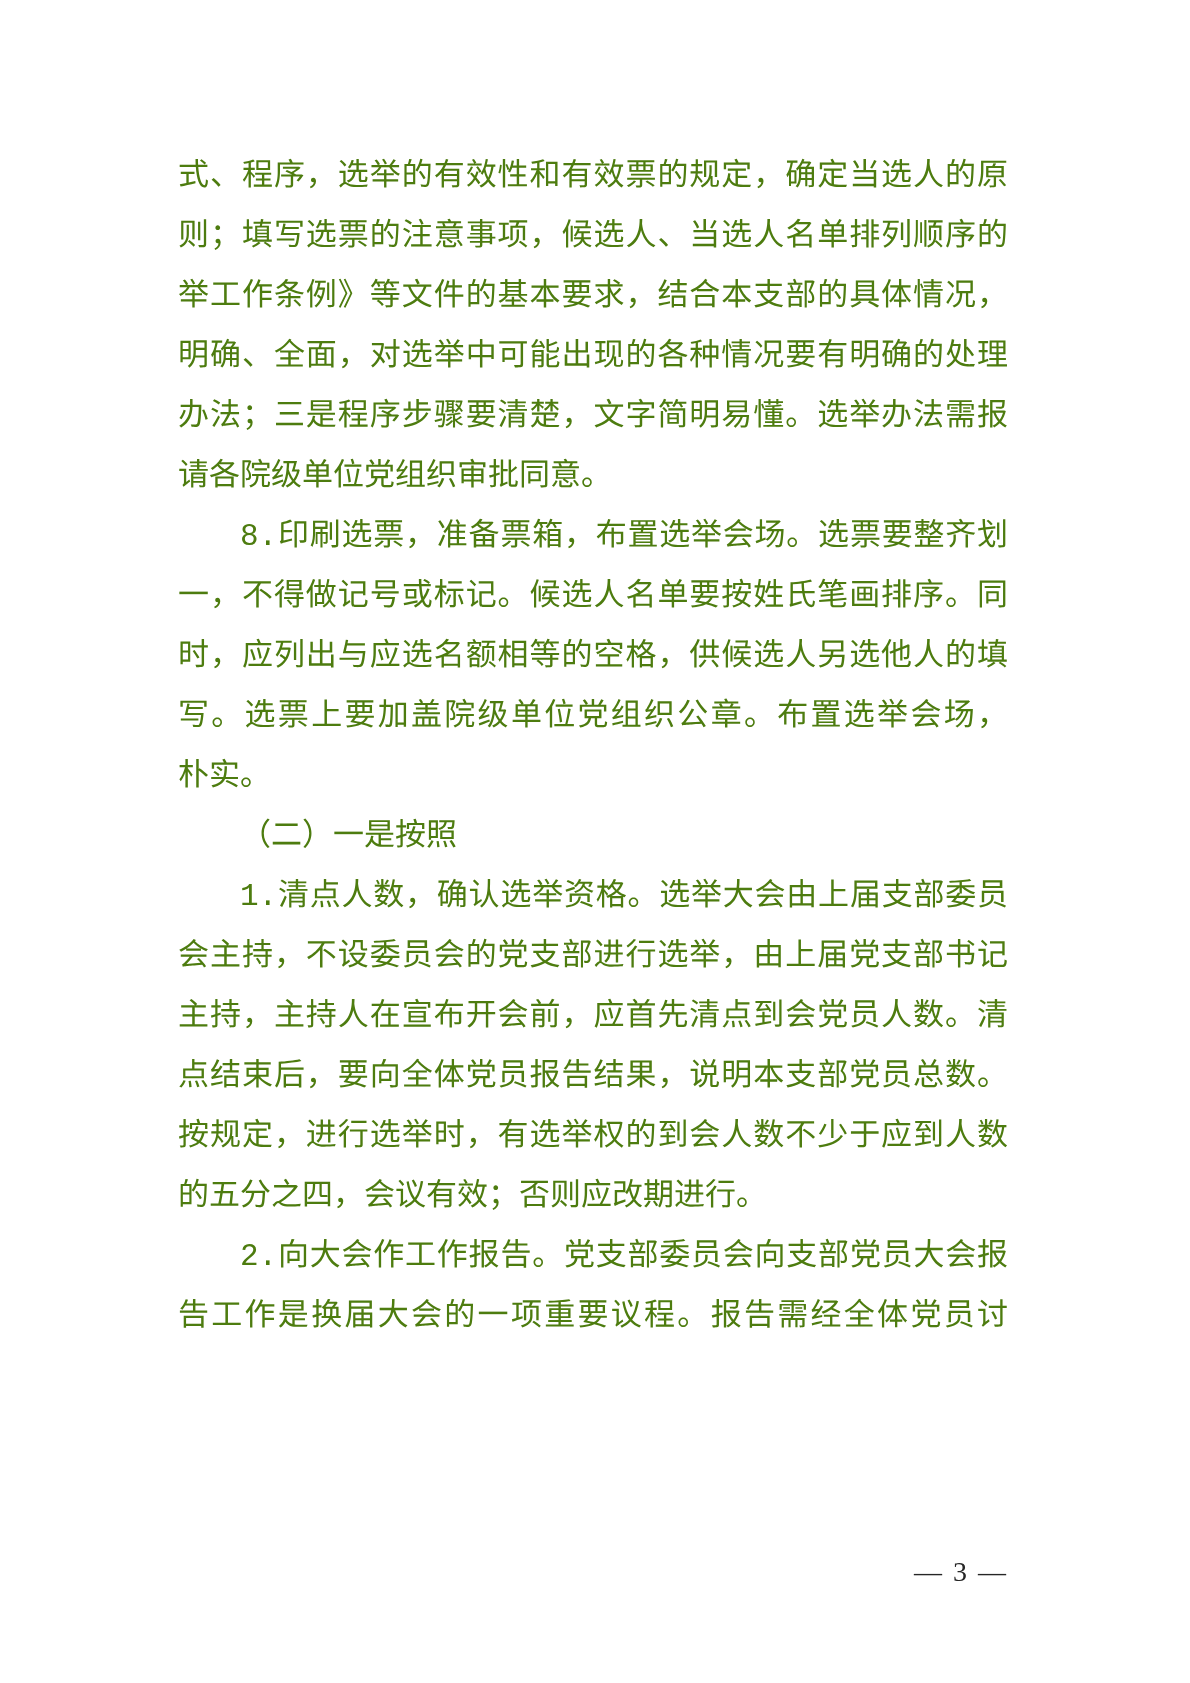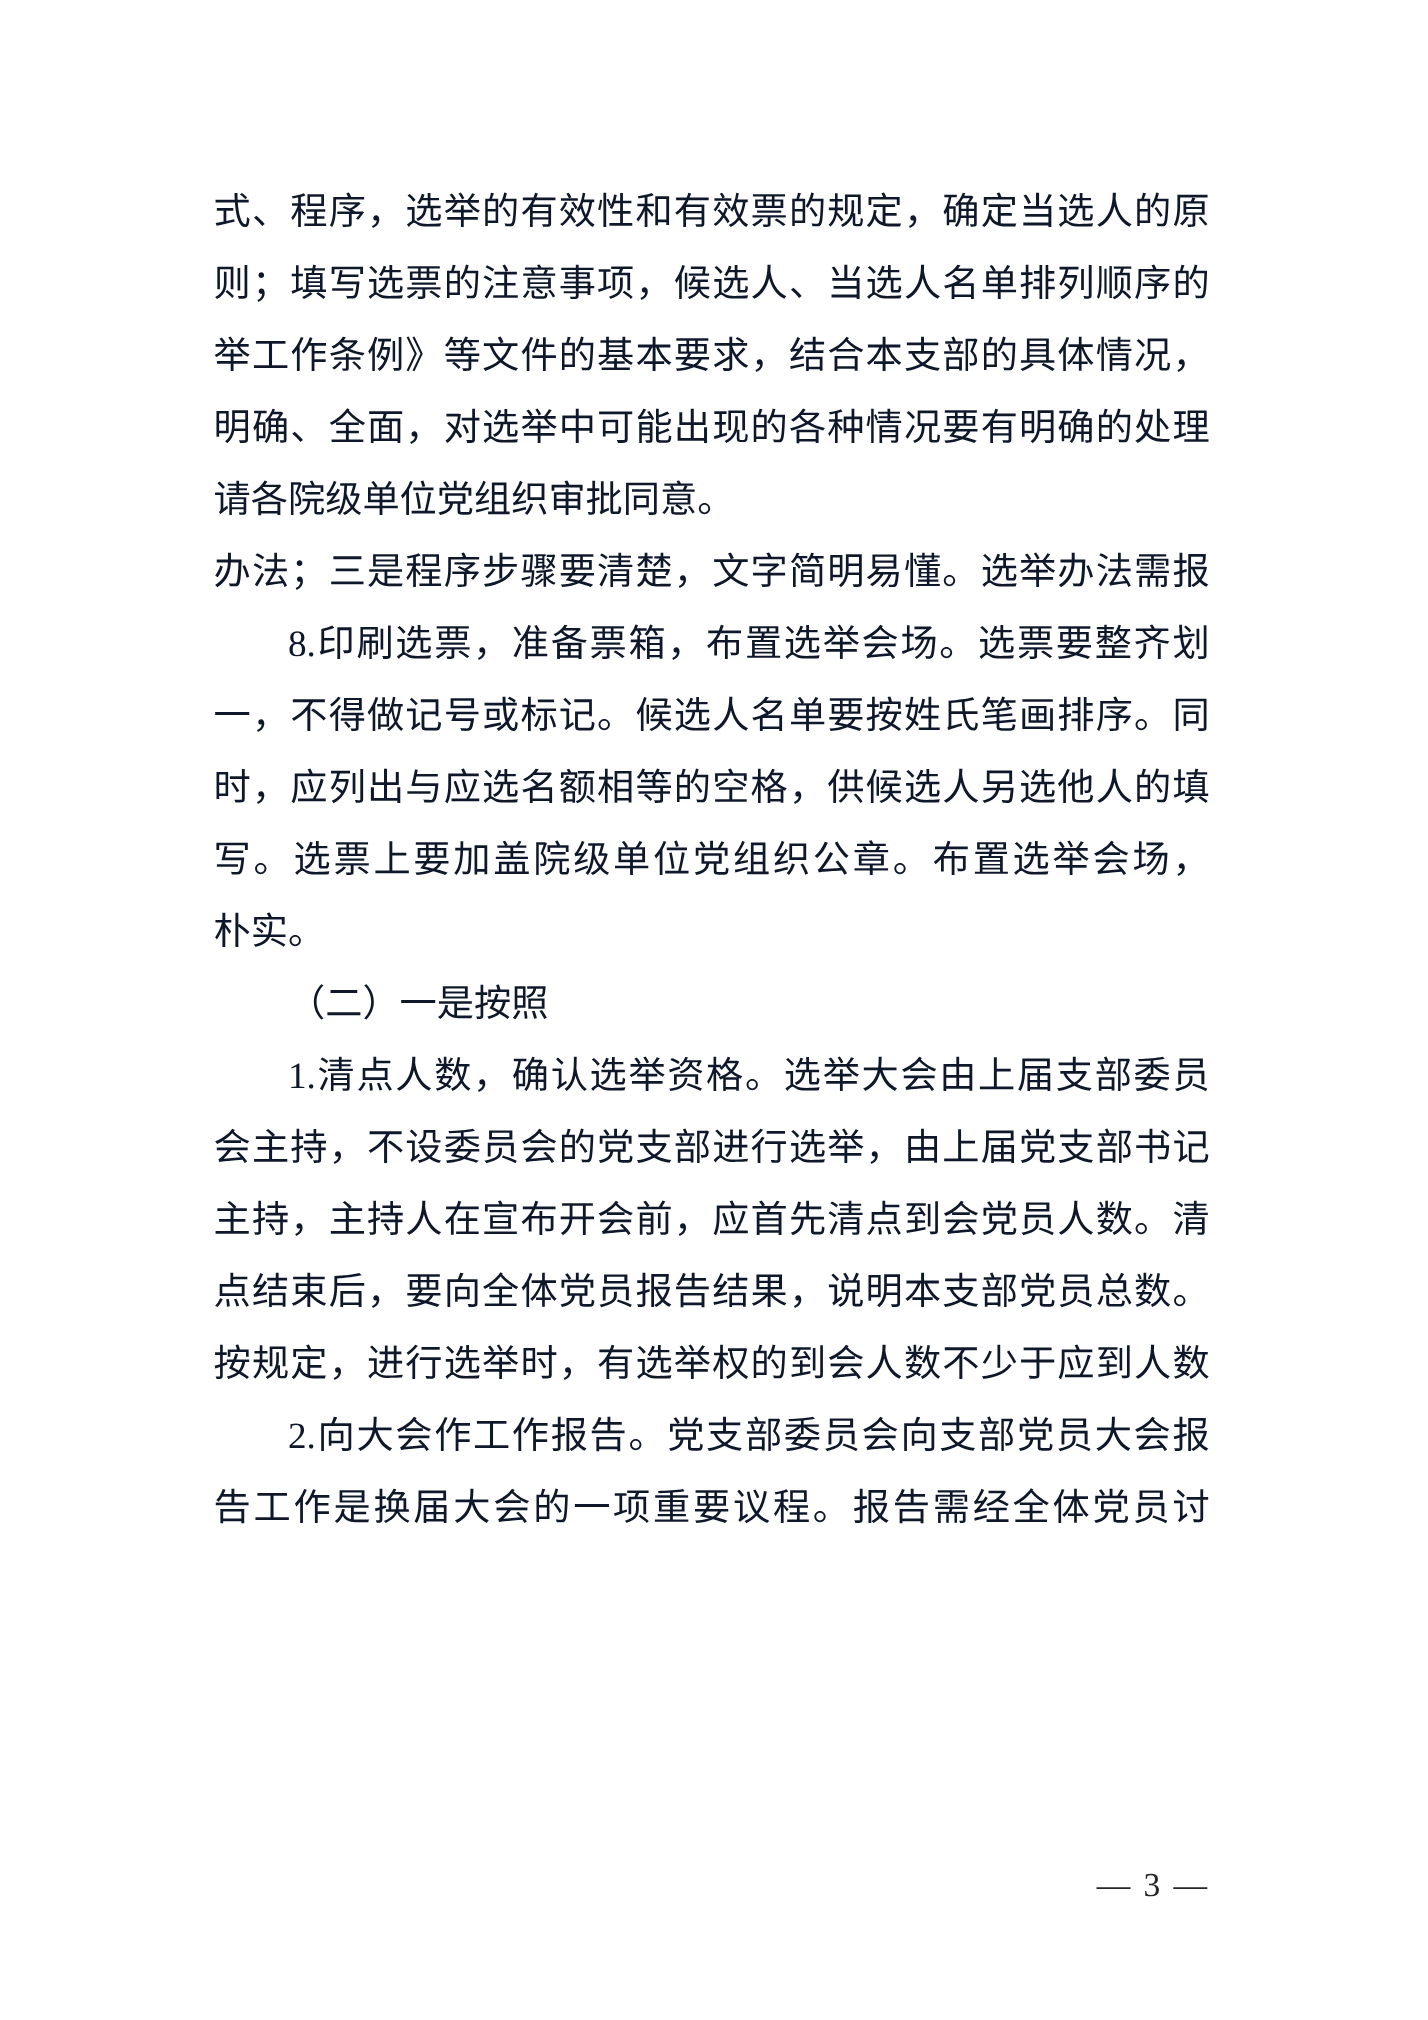--- a/index.html
+++ b/index.html
@@ -16,22 +16,22 @@
     overflow: hidden;
     font-family: "Liberation Serif", serif;
   }
   .body-text {
     position: absolute;
     left: 178px;
     top: 147px;
     width: 830px;
     font-size: 31px;
     line-height: 60px;
-    color: #0f172a;
-    font-family: Liberation Serif, serif;
+    color: #4d7c0f;
+    font-family: Liberation Mono, monospace;
   }
   .line {
     height: 60px;
     overflow: hidden;
     white-space: normal;
   }
   .line.just {
     text-align: justify;
     text-align-last: justify;
     text-justify: inter-ideograph;
@@ -61,30 +61,31 @@
 </style>
 </head>
 <body>
 
 <div class="page">
   <div class="body-text">
       <div class="line just">式、程序，选举的有效性和有效票的规定，确定当选人的原</div>
       <div class="line just">则；填写选票的注意事项，候选人、当选人名单排列顺序的</div>
       <div class="line just">举工作条例》等文件的基本要求，结合本支部的具体情况，</div>
       <div class="line just">明确、全面，对选举中可能出现的各种情况要有明确的处理</div>
+      <div class="line just">办法；三是程序步骤要清楚，文字简明易懂。选举办法需报</div>
       <div class="line nojust">请各院级单位党组织审批同意。</div>
-      <div class="line just">办法；三是程序步骤要清楚，文字简明易懂。选举办法需报</div>
       <div class="line just indent">8.印刷选票，准备票箱，布置选举会场。选票要整齐划</div>
       <div class="line just">一，不得做记号或标记。候选人名单要按姓氏笔画排序。同</div>
       <div class="line just">时，应列出与应选名额相等的空格，供候选人另选他人的填</div>
       <div class="line just">写。选票上要加盖院级单位党组织公章。布置选举会场，</div>
       <div class="line nojust">朴实。</div>
       <div class="line nojust indent heading">（二）一是按照</div>
       <div class="line just indent">1.清点人数，确认选举资格。选举大会由上届支部委员</div>
       <div class="line just">会主持，不设委员会的党支部进行选举，由上届党支部书记</div>
       <div class="line just">主持，主持人在宣布开会前，应首先清点到会党员人数。清</div>
       <div class="line just">点结束后，要向全体党员报告结果，说明本支部党员总数。</div>
       <div class="line just">按规定，进行选举时，有选举权的到会人数不少于应到人数</div>
+      <div class="line nojust">的五分之四，会议有效；否则应改期进行。</div>
       <div class="line just indent">2.向大会作工作报告。党支部委员会向支部党员大会报</div>
       <div class="line just">告工作是换届大会的一项重要议程。报告需经全体党员讨论，</div>
     </div>
   <div class="footer">— 3 —</div>
 </div>
 
 </body></html>

